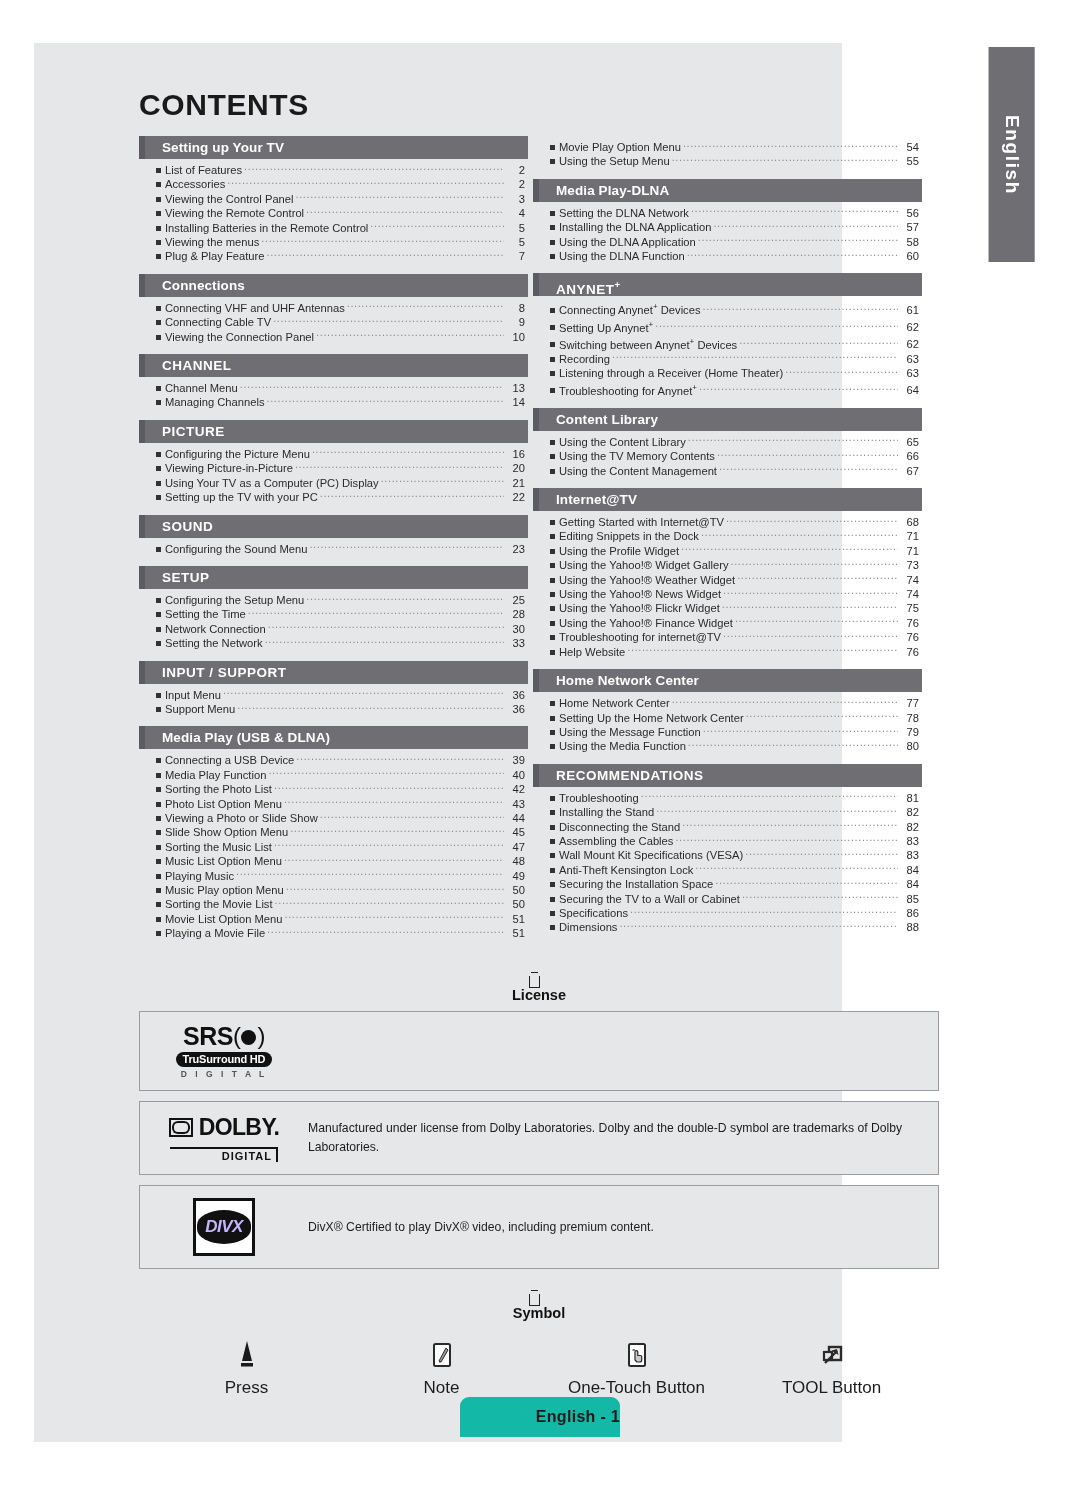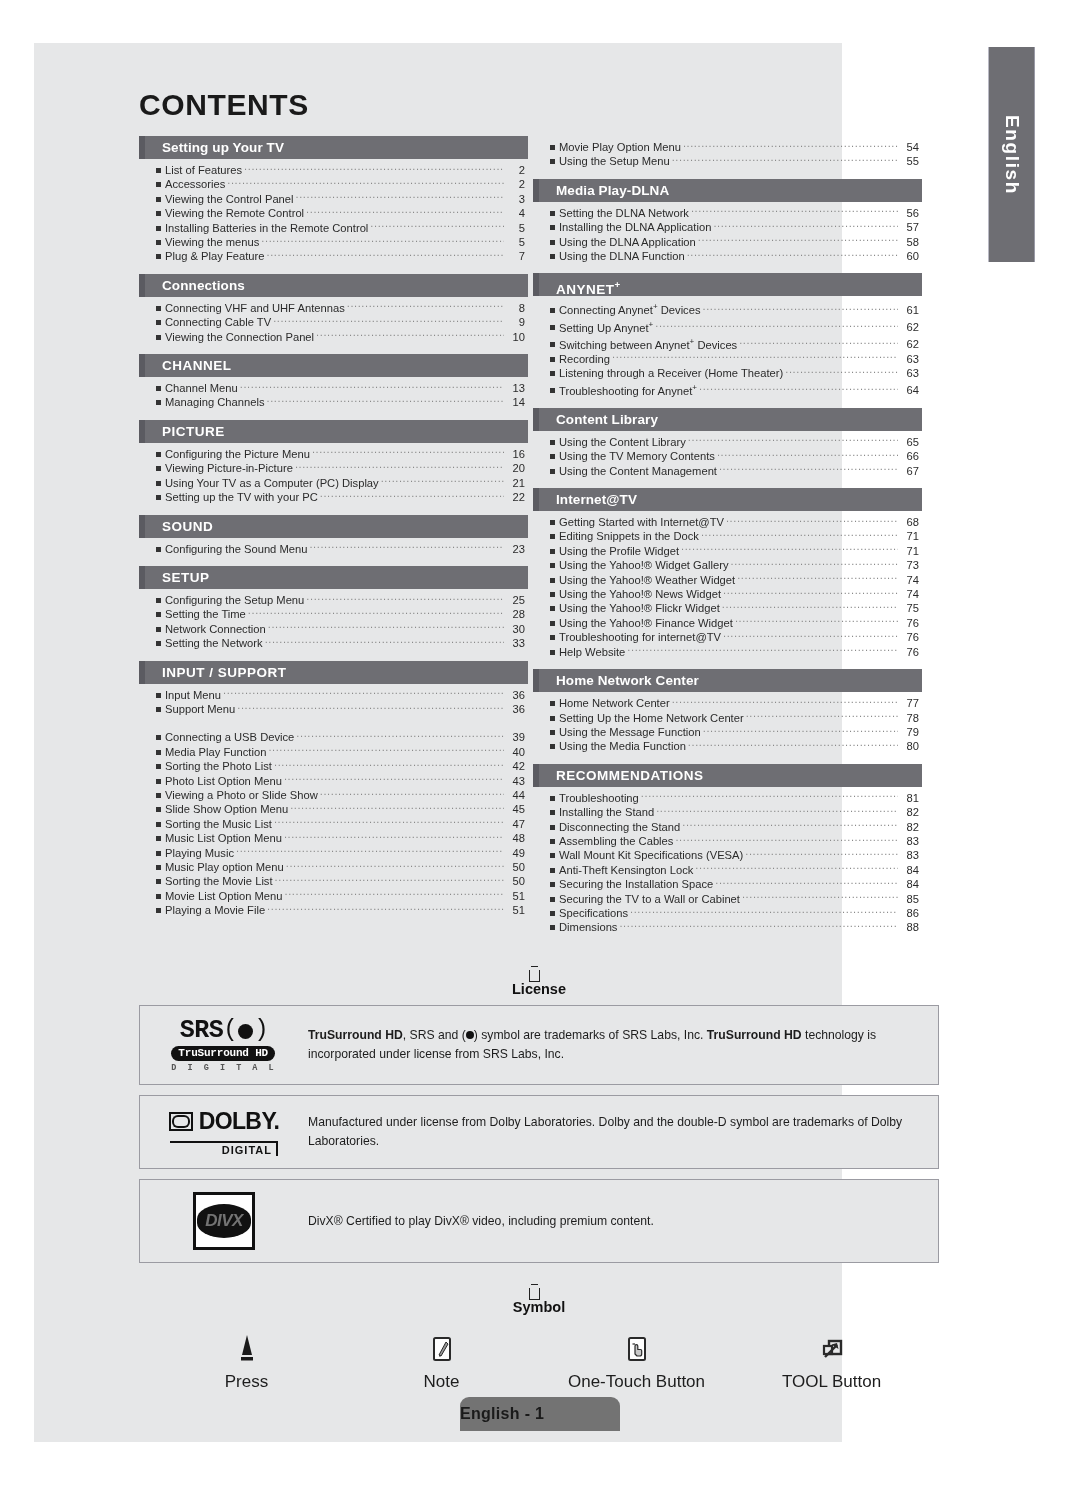--- a/index.html
+++ b/index.html
@@ -154,21 +154,21 @@
     justify-content: center;
   }
   .lic-text {
     font-size: 12.2px;
     line-height: 19px;
     color: #1d1d1d;
     padding-right: 20px;
   }
   .lic-text b { font-weight: bold; }
   
-  .srs { line-height: 1; font-family: Liberation Mono, monospace; }
+  .srs { text-align: center; line-height: 1; }
   .srs .r1 {
     font-size: 25px; font-weight: bold; letter-spacing: -0.5px;
     color: #111; display: flex; align-items: center; justify-content: center;
   }
   .srs .paren { font-size: 24px; font-weight: 400; }
   .srs .dot {
     display: inline-block; width: 15px; height: 15px;
     border-radius: 50%; background: #111; margin: 0 1px;
     position: relative; top: 1px;
   }
@@ -205,38 +205,38 @@
   
   .divx {
     width: 62px; height: 58px; border: 3px solid #111;
     background: #fff; display: flex; align-items: center; justify-content: center;
   }
   .divx .inner {
     width: 54px; height: 34px; background: #111; border-radius: 50%/44%;
     display: flex; align-items: center; justify-content: center;
   }
   .divx .inner span {
-    color: #737373; font-size: 17px; font-weight: bold;
+    color: #c4b5fd; font-size: 17px; font-weight: bold;
     font-style: italic; letter-spacing: -0.6px;
   }
   
   .sym-row {
     display: flex; margin-top: 14px; padding: 0 10px;
   }
   .sym { flex: 1 1 0; text-align: center; }
   .sym .ico { height: 34px; display: flex; align-items: flex-end; justify-content: center; }
   .sym .cap { font-size: 17px; color: #1d1d1d; margin-top: 9px; }
   
   #footer {
     position: absolute;
     left: 460px; top: 1397px;
-    width: 160px; height: 34px;
-    background: #737373;
+    width: 160px; height: 40px;
+    background: #14b8a6;
     border-radius: 9px 9px 0 0;
-    display: flex; align-items: center; justify-content: flex-start;
+    display: flex; align-items: center; justify-content: flex-end;
   }
   #footer .t { font-size: 16px; font-weight: bold; color: #1a1a1a; letter-spacing: 0.3px; }
 </style>
 </head>
 <body>
 
 <div id="page">
 
   <div id="content">
 
@@ -411,20 +411,21 @@
               </div>
               <div class="row">
                 <span class="bullet"></span>
                 <span class="lbl">Support Menu</span>
                 <span class="dots"></span>
                 <span class="pg">36</span>
               </div>
             </div>
           </div>
           <div class="sec">
+            <div class="sec-head">Media Play (USB &amp; DLNA)</div>
             <div class="sec-body">
               <div class="row">
                 <span class="bullet"></span>
                 <span class="lbl">Connecting a USB Device</span>
                 <span class="dots"></span>
                 <span class="pg">39</span>
               </div>
               <div class="row">
                 <span class="bullet"></span>
                 <span class="lbl">Media Play Function</span>
@@ -782,23 +783,20 @@
         <div class="srs">
           <div class="r1">
             <span>SRS</span>
             <span class="paren">(</span>
             <span class="dot"></span>
             <span class="paren">)</span>
           </div>
           <div><span class="r2">TruSurround HD</span></div>
           <div class="r3">D I G I T A L</div>
         </div>
-      </div>
-      <div class="lic-text">
-        <b>TruSurround HD</b><span>, SRS and </span><span>(<span style="display:inline-block;width:8px;height:8px;border-radius:50%;background:#111;position:relative;top:0px;"></span>)</span><span> symbol are trademarks of SRS Labs, Inc. </span><b>TruSurround HD</b><span> technology is incorporated under license from SRS Labs, Inc.</span>
       </div>
     </div>
 
     <div class="lic-box">
       <div class="lic-logo">
         <div class="dolby">
           <div class="row1">
             <span class="dd"></span>
             <span class="word">DOLBY.</span>
           </div>

